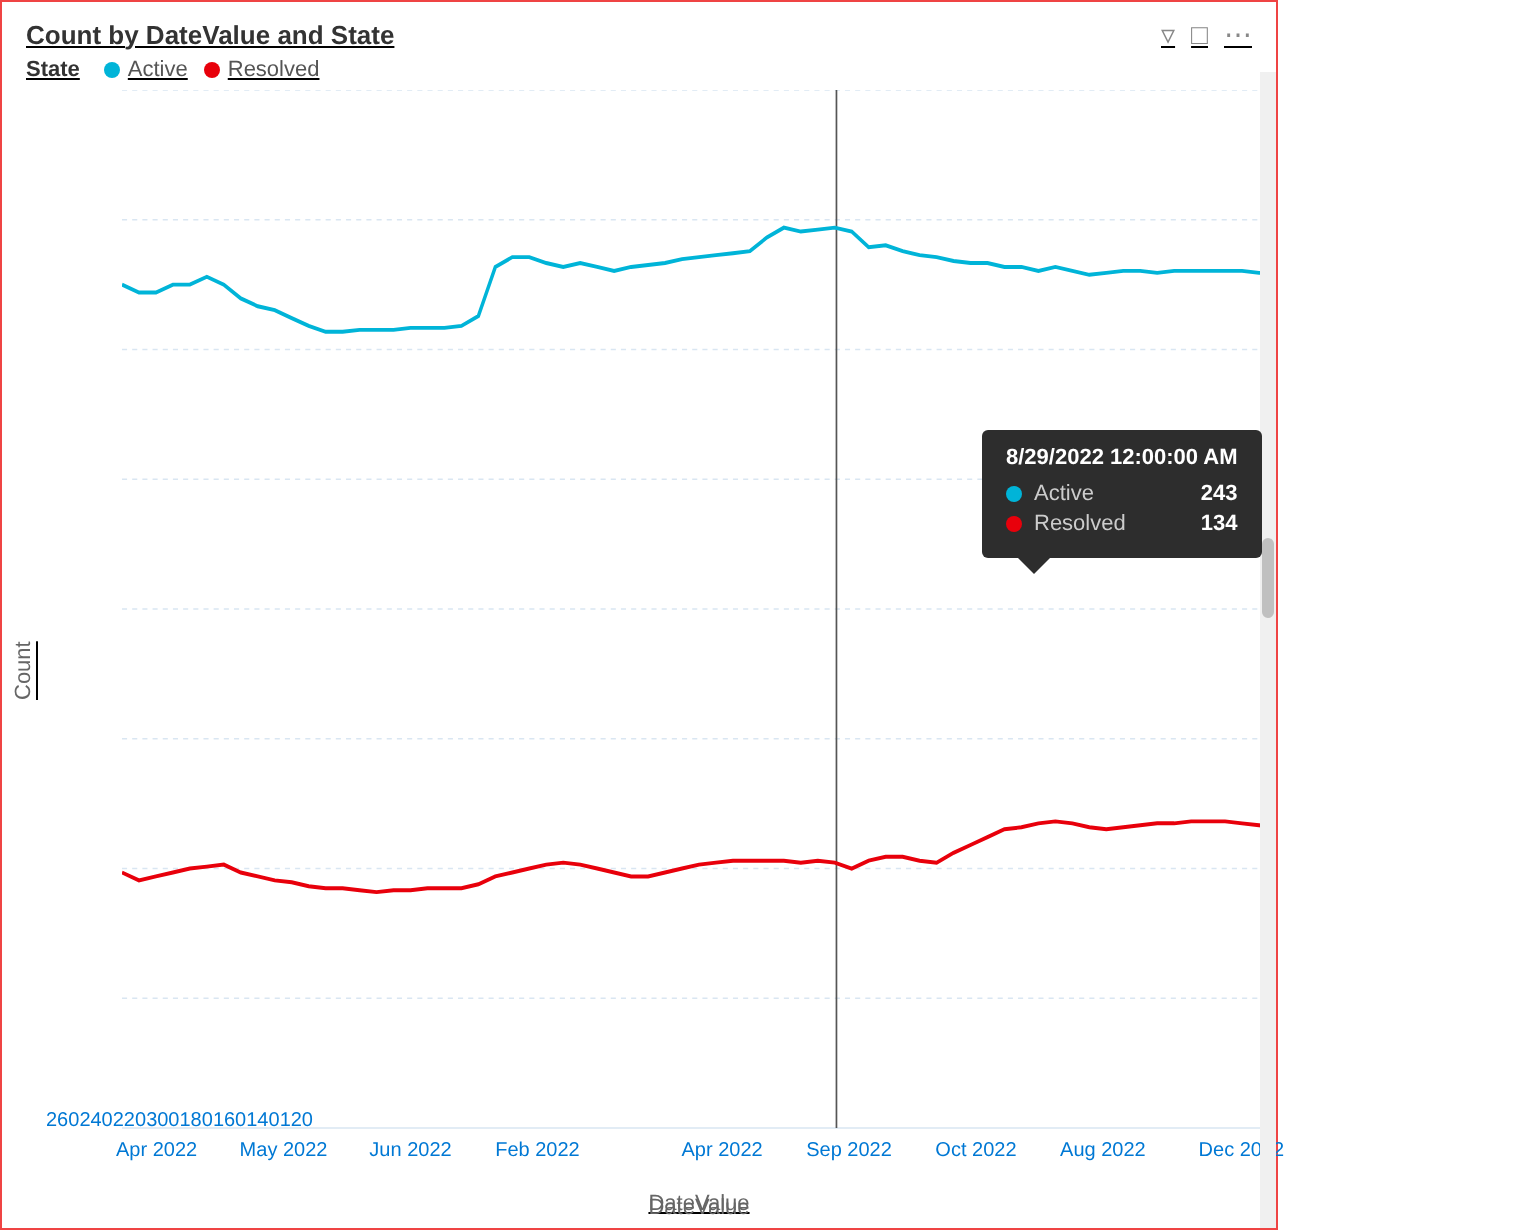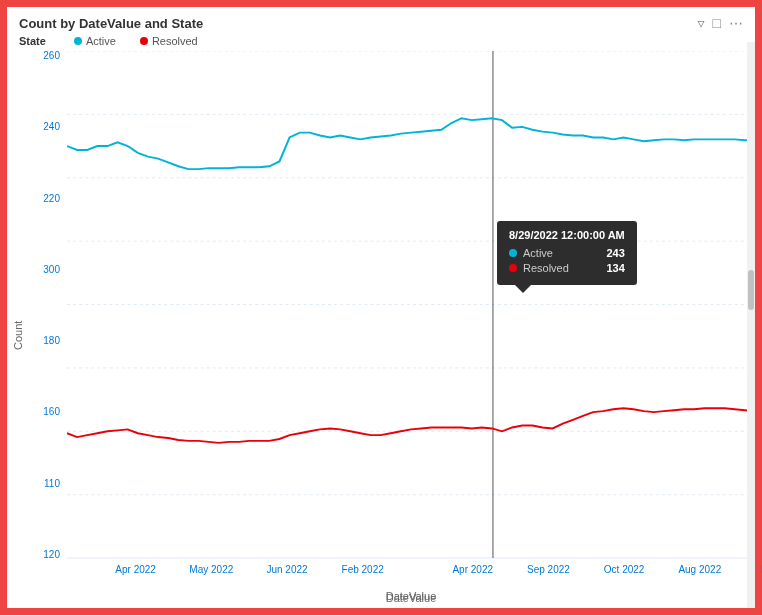--- a/index.html
+++ b/index.html
@@ -4,27 +4,28 @@
   <style>
     * { box-sizing: border-box; margin: 0; padding: 0; }
     body {
       font-family: 'Segoe UI', Arial, sans-serif;
       background: #fff;
       width: 762px;
       height: 615px;
       overflow: hidden;
     }
     .chart-container {
-      width: 762px;
+      width: 639px;
       height: 615px;
       background: #fff;
-      border: 7px solid #ef4444;
+      border: 1px solid #ef4444;
       position: relative;
       display: flex;
       flex-direction: column;
+      text-decoration: underline;
     }
     .chart-header {
       display: flex;
       justify-content: space-between;
       align-items: center;
       padding: 8px 12px 2px 12px;
     }
     .chart-title {
       font-size: 13px;
       font-weight: 600;
@@ -39,21 +40,21 @@
       color: #888;
       font-size: 14px;
       cursor: pointer;
     }
     .legend {
       display: flex;
       align-items: center;
       padding: 2px 12px 4px 12px;
       font-size: 11px;
       color: #555;
-      gap: 24px;
+      gap: 8px;
     }
     .legend-label {
       font-weight: 600;
       color: #333;
       margin-right: 4px;
     }
     .legend-item {
       display: flex;
       align-items: center;
       gap: 4px;
@@ -84,21 +85,21 @@
       position: relative;
       padding: 0 0 30px 0;
     }
     .y-axis {
       position: absolute;
       left: 0;
       top: 0;
       bottom: 30px;
       width: 35px;
       display: flex;
-      flex-direction: column;
+      flex-direction: row;
       justify-content: space-between;
       align-items: flex-end;
       padding-right: 4px;
     }
     .y-tick {
       font-size: 10px;
       color: #0078d4;
       line-height: 1;
     }
     .svg-area {
@@ -117,21 +118,20 @@
       display: flex;
       align-items: flex-start;
       padding-top: 4px;
     }
     .x-tick {
       font-size: 10px;
       color: #0078d4;
       position: absolute;
       transform: translateX(-50%);
       white-space: nowrap;
-      margin-left: 48px;
     }
     .x-axis-label {
       position: absolute;
       bottom: 0;
       left: 0;
       right: 0;
       text-align: center;
       font-size: 11px;
       color: #666;
       padding-bottom: 2px;
@@ -231,21 +231,21 @@
 
     <div class="chart-plot-area">
 
       <div class="y-axis">
         <span class="y-tick">260</span>
         <span class="y-tick">240</span>
         <span class="y-tick">220</span>
         <span class="y-tick">300</span>
         <span class="y-tick">180</span>
         <span class="y-tick">160</span>
-        <span class="y-tick">110</span>
+        <span class="y-tick">140</span>
         <span class="y-tick">120</span>
       </div>
 
       <div class="svg-area">
         <svg width="100%" height="100%" viewBox="0 0 680 530" preserveAspectRatio="none">
 
           <line x1="0" y1="0" x2="680" y2="0" stroke="#d9e6f2" stroke-width="0.8" stroke-dasharray="3,3"></line>
           <line x1="0" y1="66" x2="680" y2="66" stroke="#d9e6f2" stroke-width="0.8" stroke-dasharray="3,3"></line>
           <line x1="0" y1="132" x2="680" y2="132" stroke="#d9e6f2" stroke-width="0.8" stroke-dasharray="3,3"></line>
           <line x1="0" y1="198" x2="680" y2="198" stroke="#d9e6f2" stroke-width="0.8" stroke-dasharray="3,3"></line>

